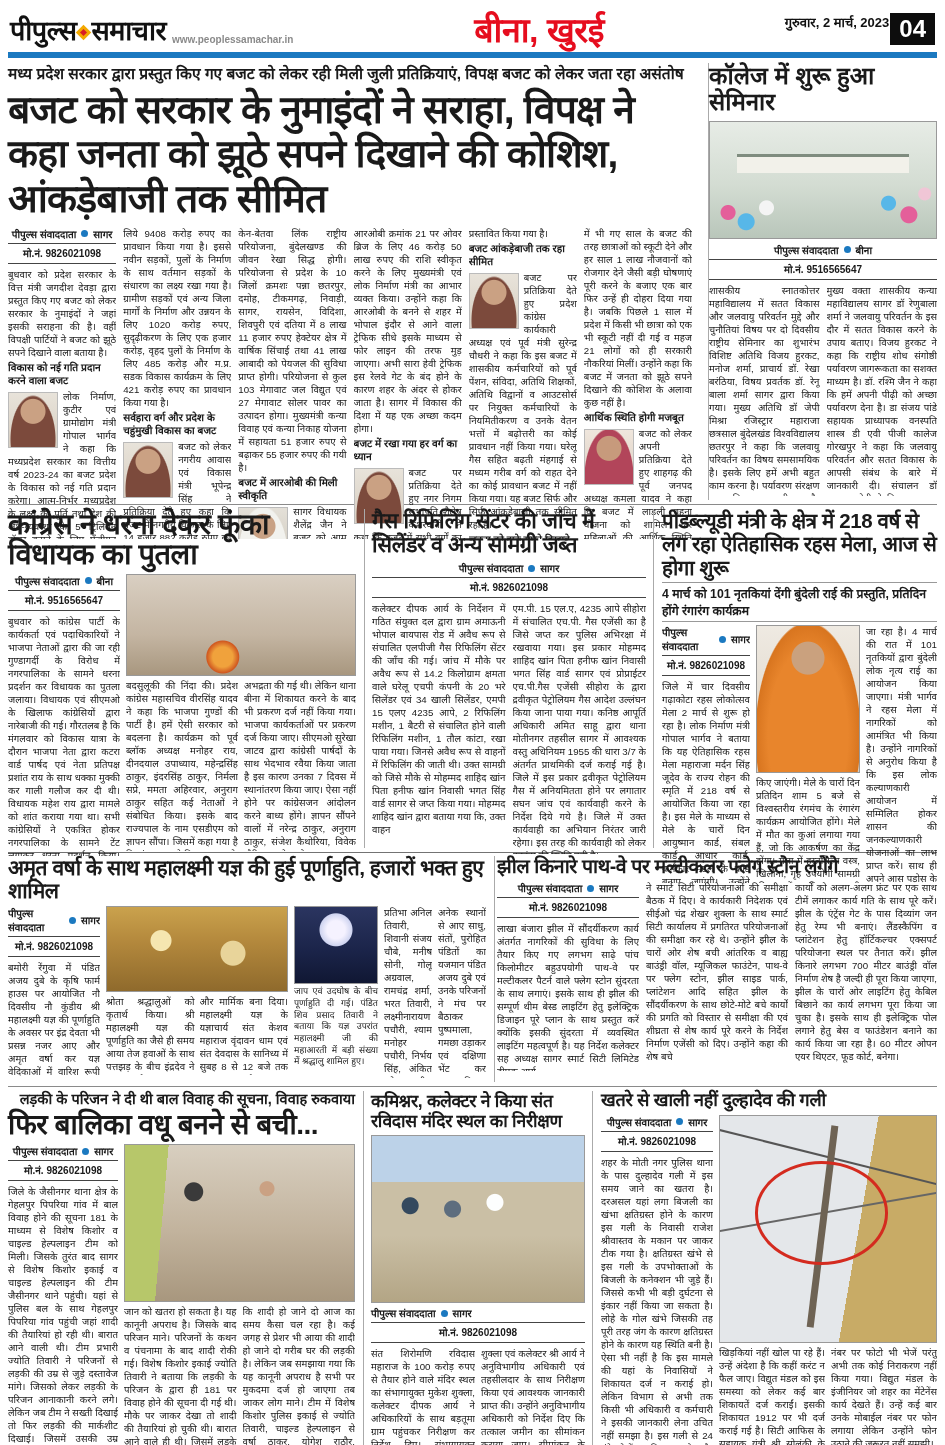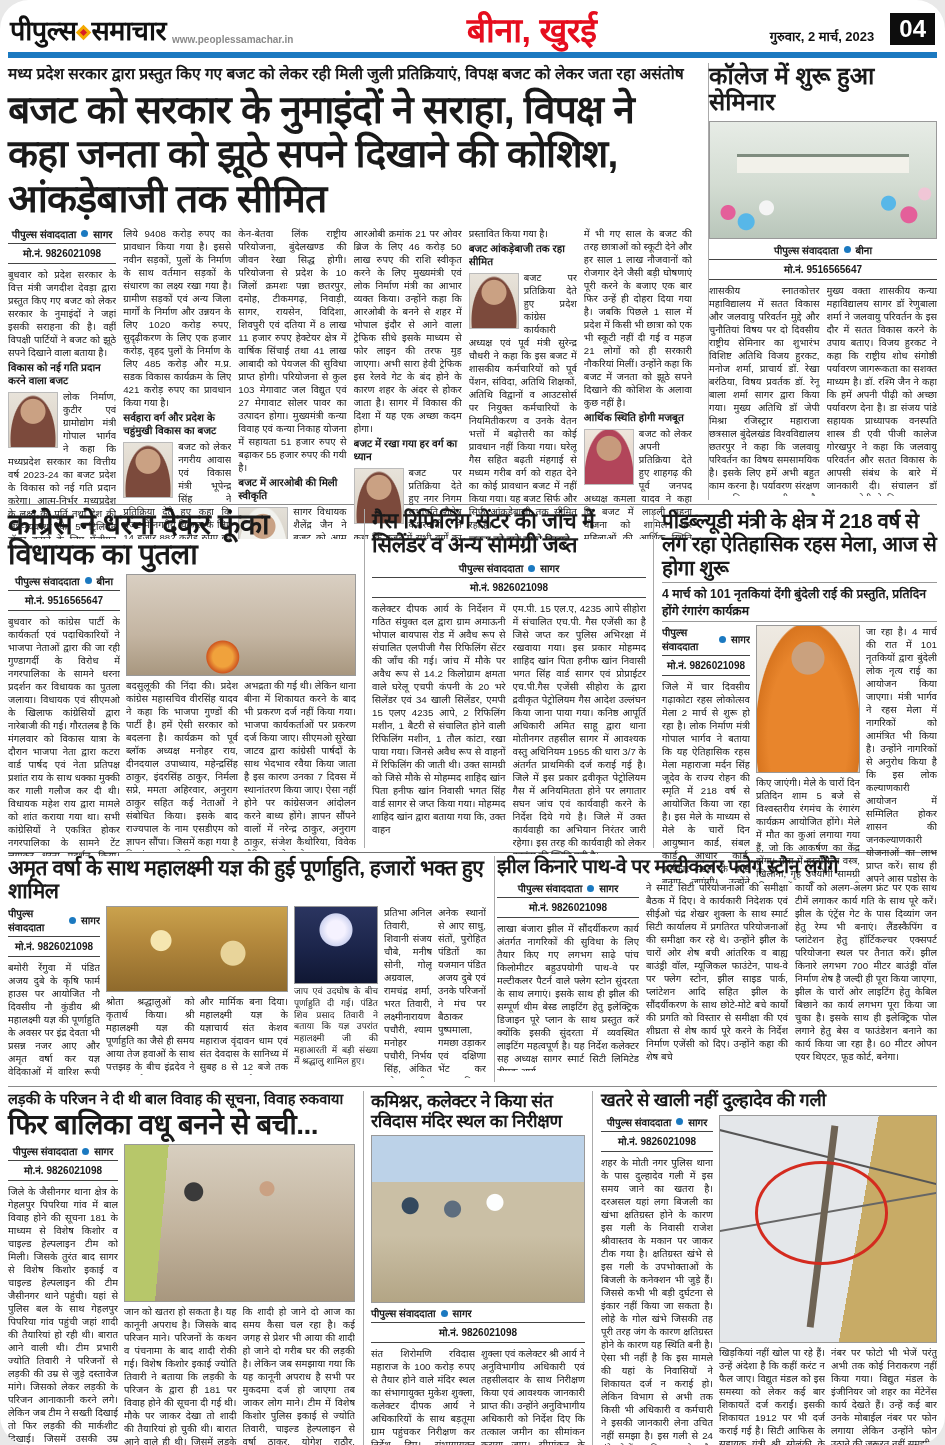--- a/index.html
+++ b/index.html
@@ -1,26 +1,26 @@
 <!DOCTYPE html>
 <html lang="hi"><head>
 <meta charset="utf-8">
 <style>
   *{box-sizing:border-box;margin:0;padding:0;}
   body{background:#e9e9e9;font-family:"Liberation Sans","DejaVu Sans",sans-serif;color:#1a1a1a;}
-  .page{width:945px;height:1445px;margin:0 auto;background:#fff;overflow:hidden;padding:0 8px;position:relative;border-radius:29px;}
+  .page{width:945px;height:1445px;margin:0 auto;background:#fff;overflow:hidden;padding:0 8px;position:relative;}
   
   .masthead{display:flex;align-items:center;justify-content:space-between;padding:10px 2px 2px;height:50px;}
   .logo-block{display:flex;align-items:flex-end;gap:6px;}
   .logo-text{font-size:27px;font-weight:800;letter-spacing:-0.5px;color:#111;white-space:nowrap;}
   .logo-gem{display:inline-block;width:11px;height:11px;background:#f3a900;transform:rotate(45deg);margin:0 2px;position:relative;top:-2px;}
   .logo-gem::after{content:"";position:absolute;inset:3px;background:#d91c24;}
   .site-url{font-size:10px;color:#8a8a8a;font-weight:700;position:relative;top:-3px;}
   .edition{font-size:34px;font-weight:800;color:#e60d1e;letter-spacing:-0.5px;}
-  .date-box{display:flex;align-items:flex-end;gap:16px;}
+  .date-box{display:flex;align-items:flex-start;gap:1px;}
   .issue-date{font-size:13px;font-weight:800;color:#111;}
   .page-num{background:#0d0d0d;color:#fff;font-size:24px;font-weight:800;padding:4px 9px;line-height:1;}
   .blue-bar{height:6px;background:#1b79c0;margin:2px 0 5px;}
   
   .byline{display:flex;align-items:center;gap:5px;font-size:10px;font-weight:800;border-bottom:1px solid #444;padding-bottom:2px;margin-bottom:2px;justify-content:center;}
   .byline .dot{width:7px;height:7px;border-radius:50%;background:#1b79c0;flex:0 0 auto;}
   .phone{font-size:10px;font-weight:800;text-align:center;border-bottom:1px solid #444;padding-bottom:3px;margin-bottom:4px;}
   .bt{font-size:9.7px;line-height:1.34;text-align:justify;}
   .sub{font-size:10.3px;font-weight:800;margin:3px 0 2px;line-height:1.25;}
   .col{overflow:hidden;}
@@ -103,21 +103,21 @@
     linear-gradient(180deg,#2b3560 0%,#1a2348 60%,#101733 100%);margin-bottom:2px;}
   .caption{font-size:9px;line-height:1.3;text-align:justify;font-weight:400;}
   .yagya-names{flex:1;overflow:hidden;}
   .jheel{flex:1;border-left:1px solid #aaa;padding-left:2px;}
   .jheel h2{font-size:19.5px;font-weight:800;line-height:1.08;margin-bottom:4px;letter-spacing:-0.4px;}
   .jheel-cols{display:flex;gap:7px;height:190px;overflow:hidden;}
   .jheel-cols .col{flex:1 1 0;}
   
   .band4{display:flex;gap:8px;height:384px;border-top:1px solid #8a8a8a;margin-top:4px;padding-top:4px;}
   .child{width:347px;}
-  .child .kicker2{font-size:14.5px;font-weight:800;line-height:1.15;margin-bottom:2px;}
+  .child .kicker2{font-size:14.5px;font-weight:800;line-height:1.15;margin-bottom:2px;text-align:right;}
   .child h2{font-size:28px;font-weight:800;line-height:1.05;margin-bottom:5px;letter-spacing:-0.5px;}
   .child-row{display:flex;gap:6px;}
   .child-left{width:110px;height:312px;overflow:hidden;}
   .child-right{flex:1;}
   .child-photo{height:158px;background:
     linear-gradient(95deg,#b7c76a 0 18%, transparent 18%),
     radial-gradient(circle at 30% 30%, #3a3a3a 0 9px, transparent 10px),
     radial-gradient(circle at 62% 28%, #caa183 0 7px, transparent 8px),
     linear-gradient(180deg,#d8cfc0 0%,#c2b39d 55%,#a8977e 100%);margin-bottom:3px;}
   .child-cols{display:flex;gap:6px;height:150px;overflow:hidden;}

